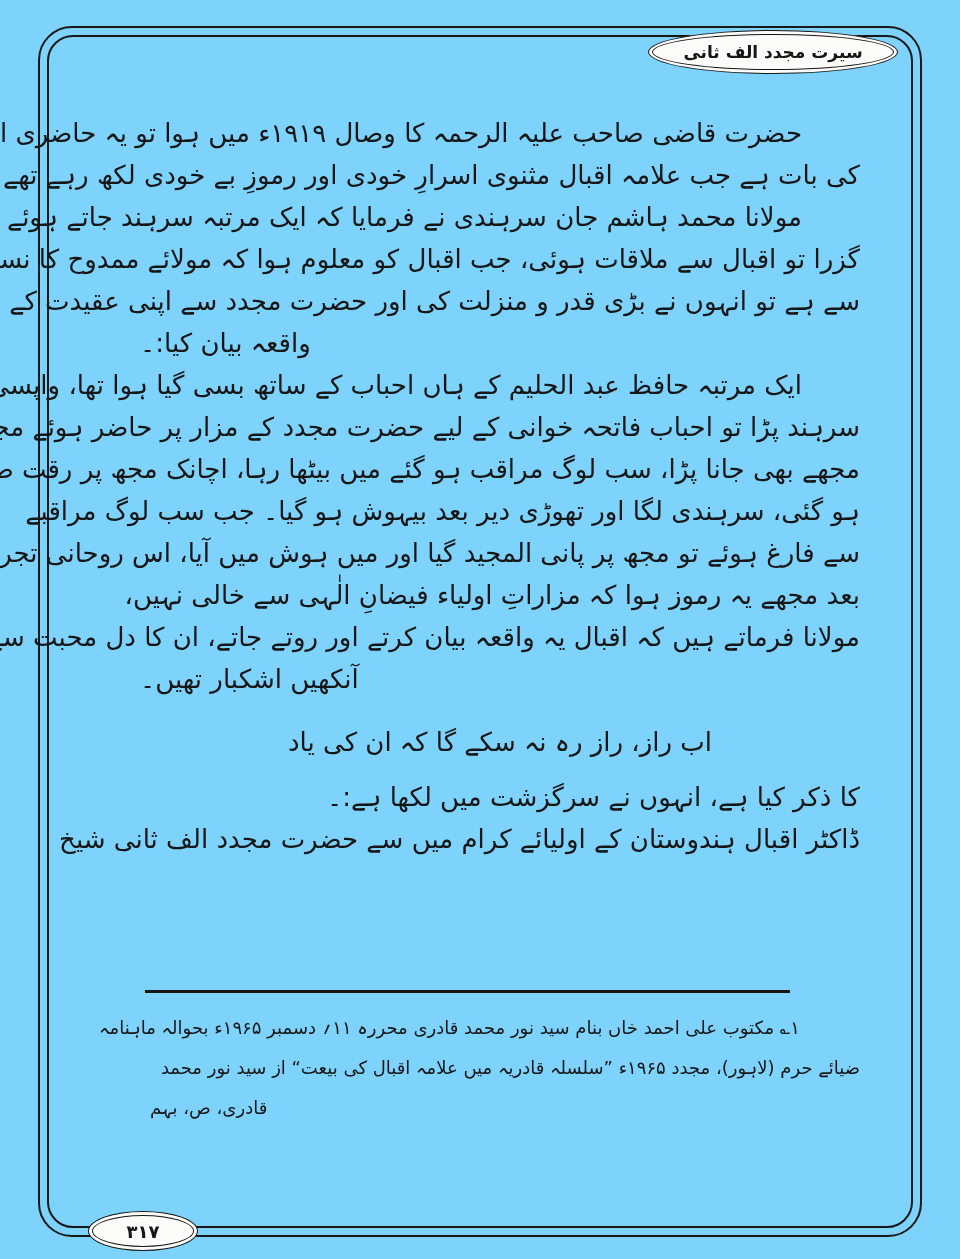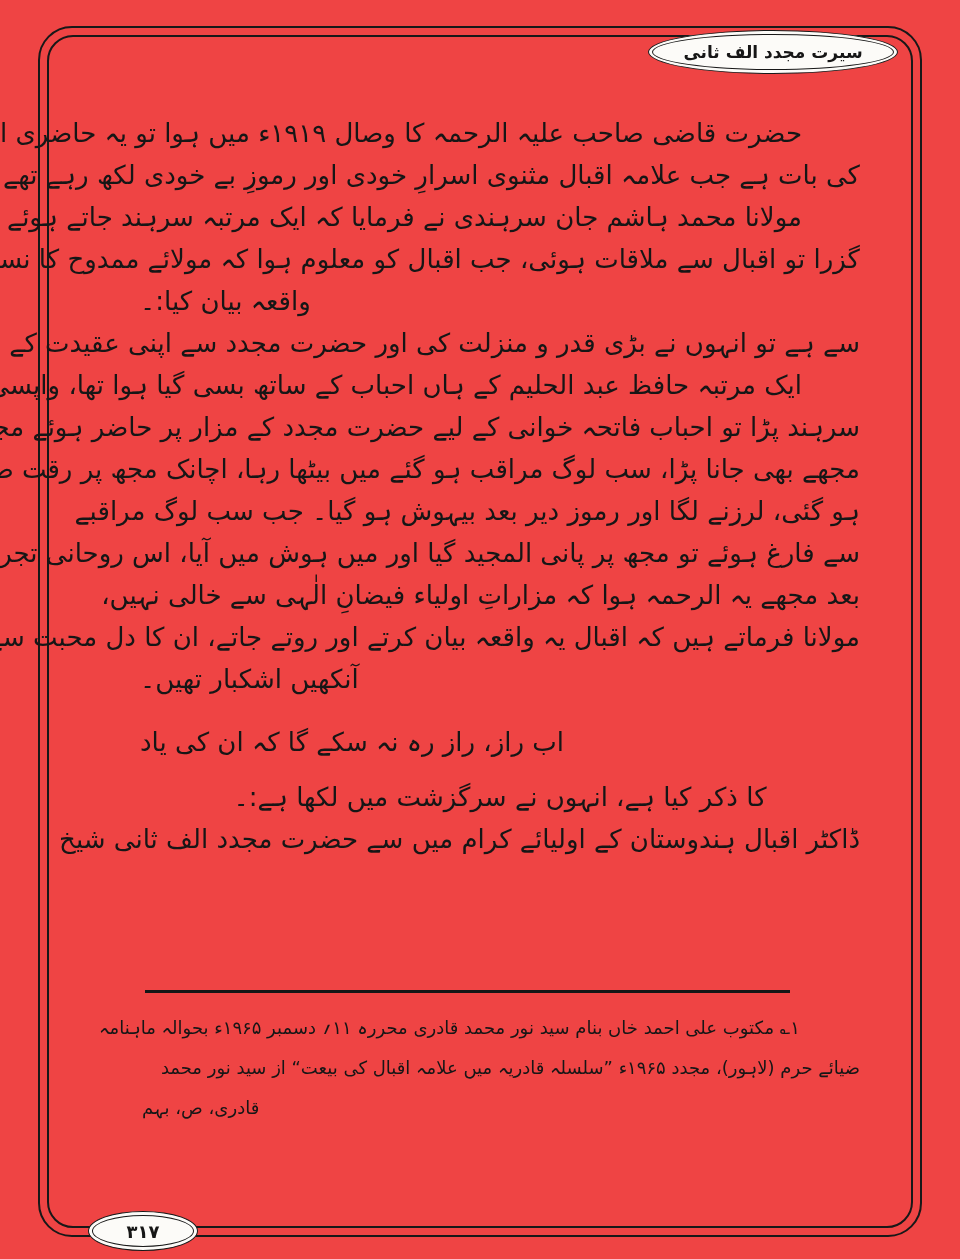--- a/index.html
+++ b/index.html
@@ -6,21 +6,21 @@
   html,body { width:960px; height:1259px; }
   body {
     background:#f7f6f2;
     font-family:"DejaVu Sans", sans-serif;
     color:#161616;
     position:relative;
     overflow:hidden;
   }
   .page {
     position:absolute; inset:0;
-    background:#ef4444;
+    background:#7dd3fc;
   }
   
   .frame-outer {
     position:absolute; top:26px; left:38px; right:38px; bottom:22px;
     border:2px solid #181818; border-radius:34px;
   }
   .frame-inner {
     position:absolute; top:35px; left:47px; right:47px; bottom:31px;
     border:2.5px solid #181818; border-radius:26px;
   }
@@ -56,39 +56,39 @@
     direction:rtl;
   }
   .line {
     font-size:26px;
     line-height:42px;
     text-align:right;
     white-space:nowrap;
   }
   .line.indent { padding-right:58px; }
   .line.tail-left { text-align:left; }
-  .line.centered { text-align:center; white-space:normal; }
+  .line.centered { text-align:right; white-space:normal; }
   .line.bold { font-weight:normal; }
 
   .poem {
     margin-top:20px; margin-bottom:12px;
     direction:rtl;
   }
-  .poem .line { text-align:left; line-height:44px; }
+  .poem .line { text-align:center; line-height:44px; }
 
   
   .footnote-rule {
     position:absolute;
     top:990px; right:170px;
     width:645px; height:3px;
     background:#161616;
   }
   .footnotes {
     position:absolute;
-    top:1008px; right:100px; left:142px;
+    top:1008px; right:100px; left:150px;
     direction:rtl;
   }
   .footnotes .line {
     font-size:18px;
     line-height:40px;
   }
   .footnotes .line.first { padding-right:60px; }
 </style>
 </head>
 <body>
@@ -102,28 +102,28 @@
     <div class="inner-ring">
       <span>سیرت مجدد الف ثانی</span>
     </div>
   </div>
 
   <div class="text-area">
     <p class="line indent">حضرت قاضی صاحب علیہ الرحمہ کا وصال ۱۹۱۹ء میں ہوا تو یہ حاضری اس سے پہلے</p>
     <p class="line">کی بات ہے جب علامہ اقبال مثنوی اسرارِ خودی اور رموزِ بے خودی لکھ رہے تھے۔</p>
     <p class="line indent">مولانا محمد ہاشم جان سرہندی نے فرمایا کہ ایک مرتبہ سرہند جاتے ہوئے جب لاہور سے</p>
     <p class="line">گزرا تو اقبال سے ملاقات ہوئی، جب اقبال کو معلوم ہوا کہ مولائے ممدوح کا نسبی تعلق حضرت مجدد</p>
+    <p class="line">سے ہے تو انہوں نے بڑی قدر و منزلت کی اور حضرت مجدد سے اپنی عقیدت کے سلسلے میں یہ</p>
     <p class="line tail-left">واقعہ بیان کیا:۔</p>
-    <p class="line">سے ہے تو انہوں نے بڑی قدر و منزلت کی اور حضرت مجدد سے اپنی عقیدت کے سلسلے میں یہ</p>
     <p class="line indent">ایک مرتبہ حافظ عبد الحلیم کے ہاں احباب کے ساتھ بسی گیا ہوا تھا، واپسی میں</p>
     <p class="line">سرہند پڑا تو احباب فاتحہ خوانی کے لیے حضرت مجدد کے مزار پر حاضر ہوئے مجبوراً</p>
     <p class="line">مجھے بھی جانا پڑا، سب لوگ مراقب ہو گئے میں بیٹھا رہا، اچانک مجھ پر رقت طاری</p>
-    <p class="line">ہو گئی، لرزنے لگا اور رموز دیر بعد بیہوش ہو گیا۔ جب سب لوگ مراقبے</p>
+    <p class="line">ہو گئی، سرہندی لگا اور تھوڑی دیر بعد بیہوش ہو گیا۔ جب سب لوگ مراقبے</p>
     <p class="line">سے فارغ ہوئے تو مجھ پر پانی المجید گیا اور میں ہوش میں آیا، اس روحانی تجربے کے</p>
-    <p class="line">بعد مجھے یہ الرحمہ ہوا کہ مزاراتِ اولیاء فیضانِ الٰہی سے خالی نہیں،</p>
+    <p class="line">بعد مجھے یہ رموز ہوا کہ مزاراتِ اولیاء فیضانِ الٰہی سے خالی نہیں،</p>
     <p class="line">مولانا فرماتے ہیں کہ اقبال یہ واقعہ بیان کرتے اور روتے جاتے، ان کا دل محبت سے معمور اور</p>
     <p class="line tail-left">آنکھیں اشکبار تھیں۔</p>
 
     <div class="poem">
       <p class="line">اب راز، راز رہ نہ سکے گا کہ ان کی یاد</p>
     </div>
 
     <p class="line centered">کا ذکر کیا ہے، انہوں نے سرگزشت میں لکھا ہے:۔</p>
     <p class="line bold">ڈاکٹر اقبال ہندوستان کے اولیائے کرام میں سے حضرت مجدد الف ثانی شیخ</p>
   </div>

